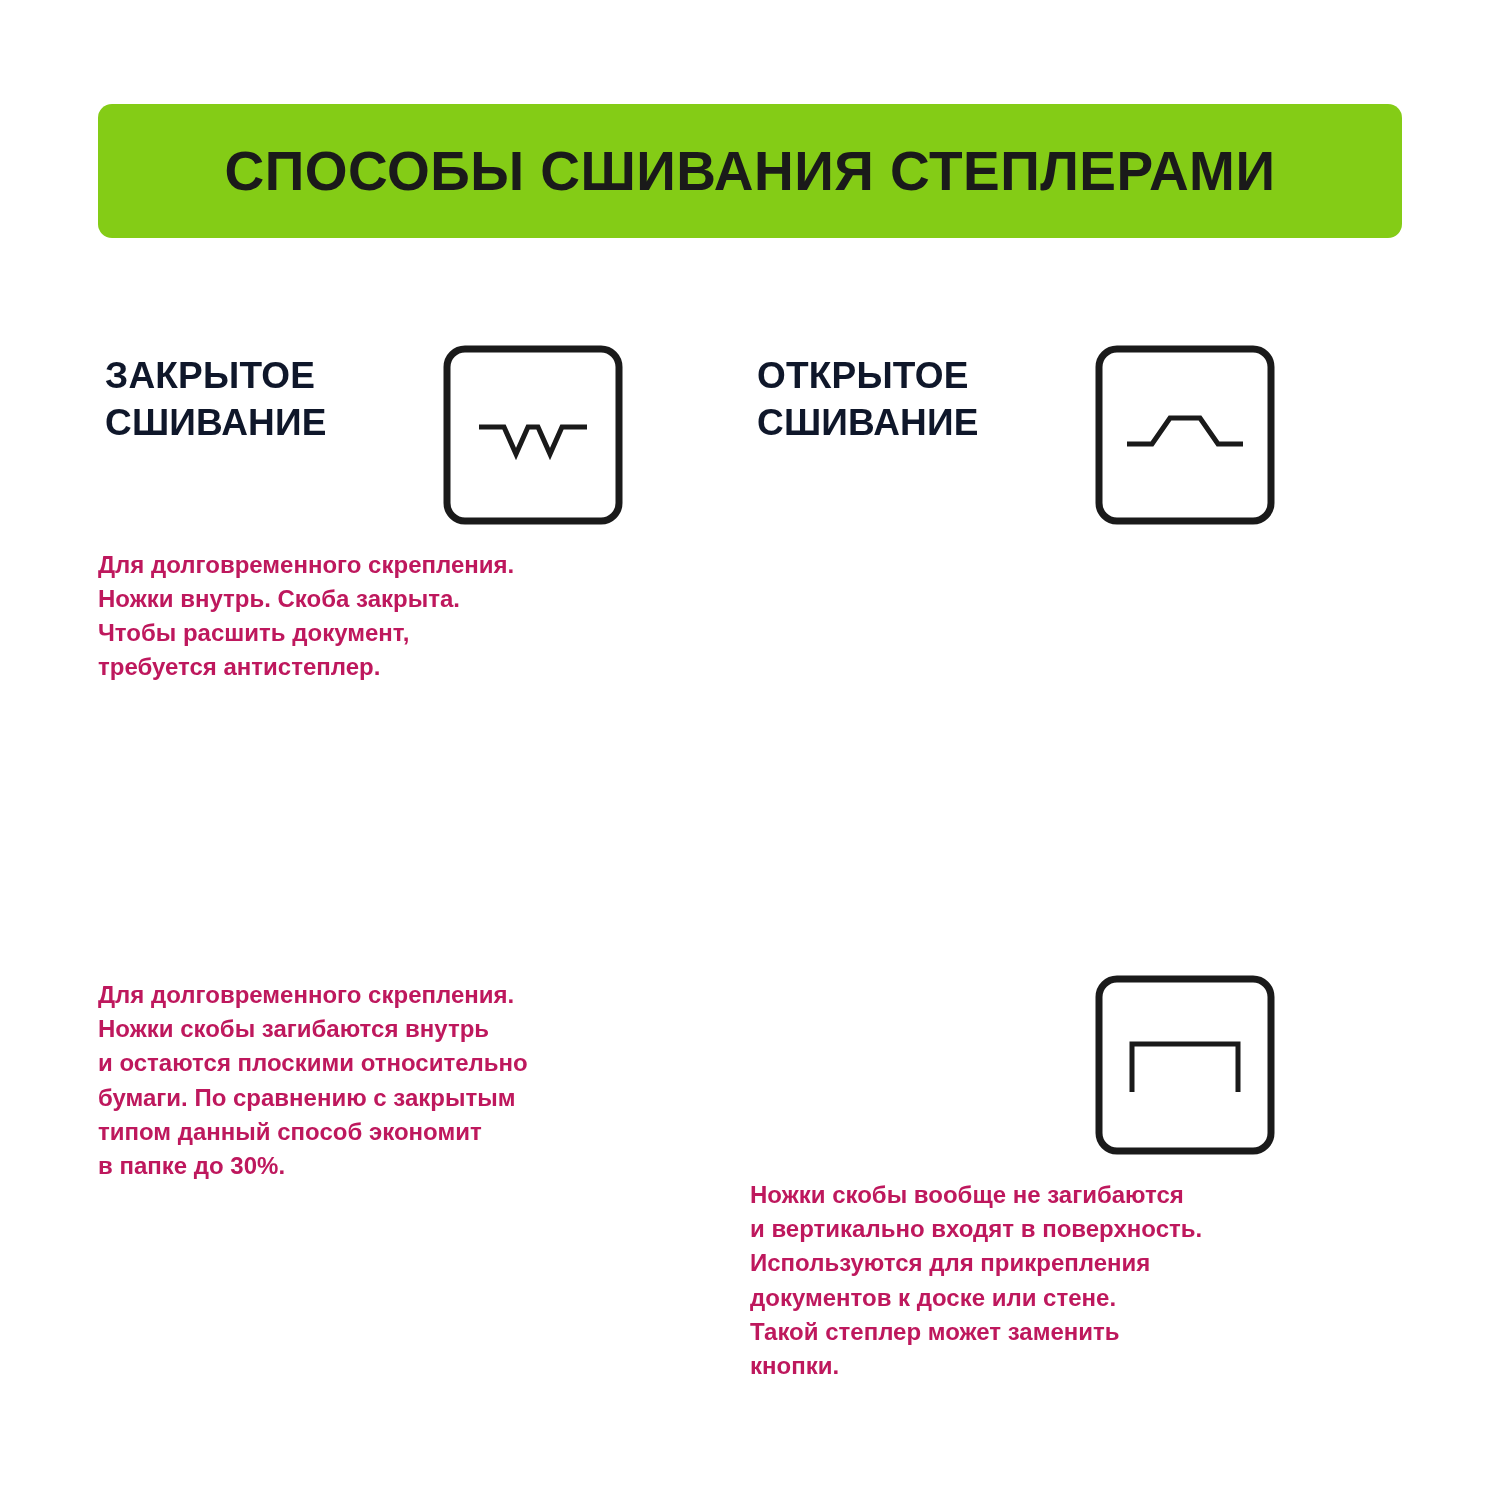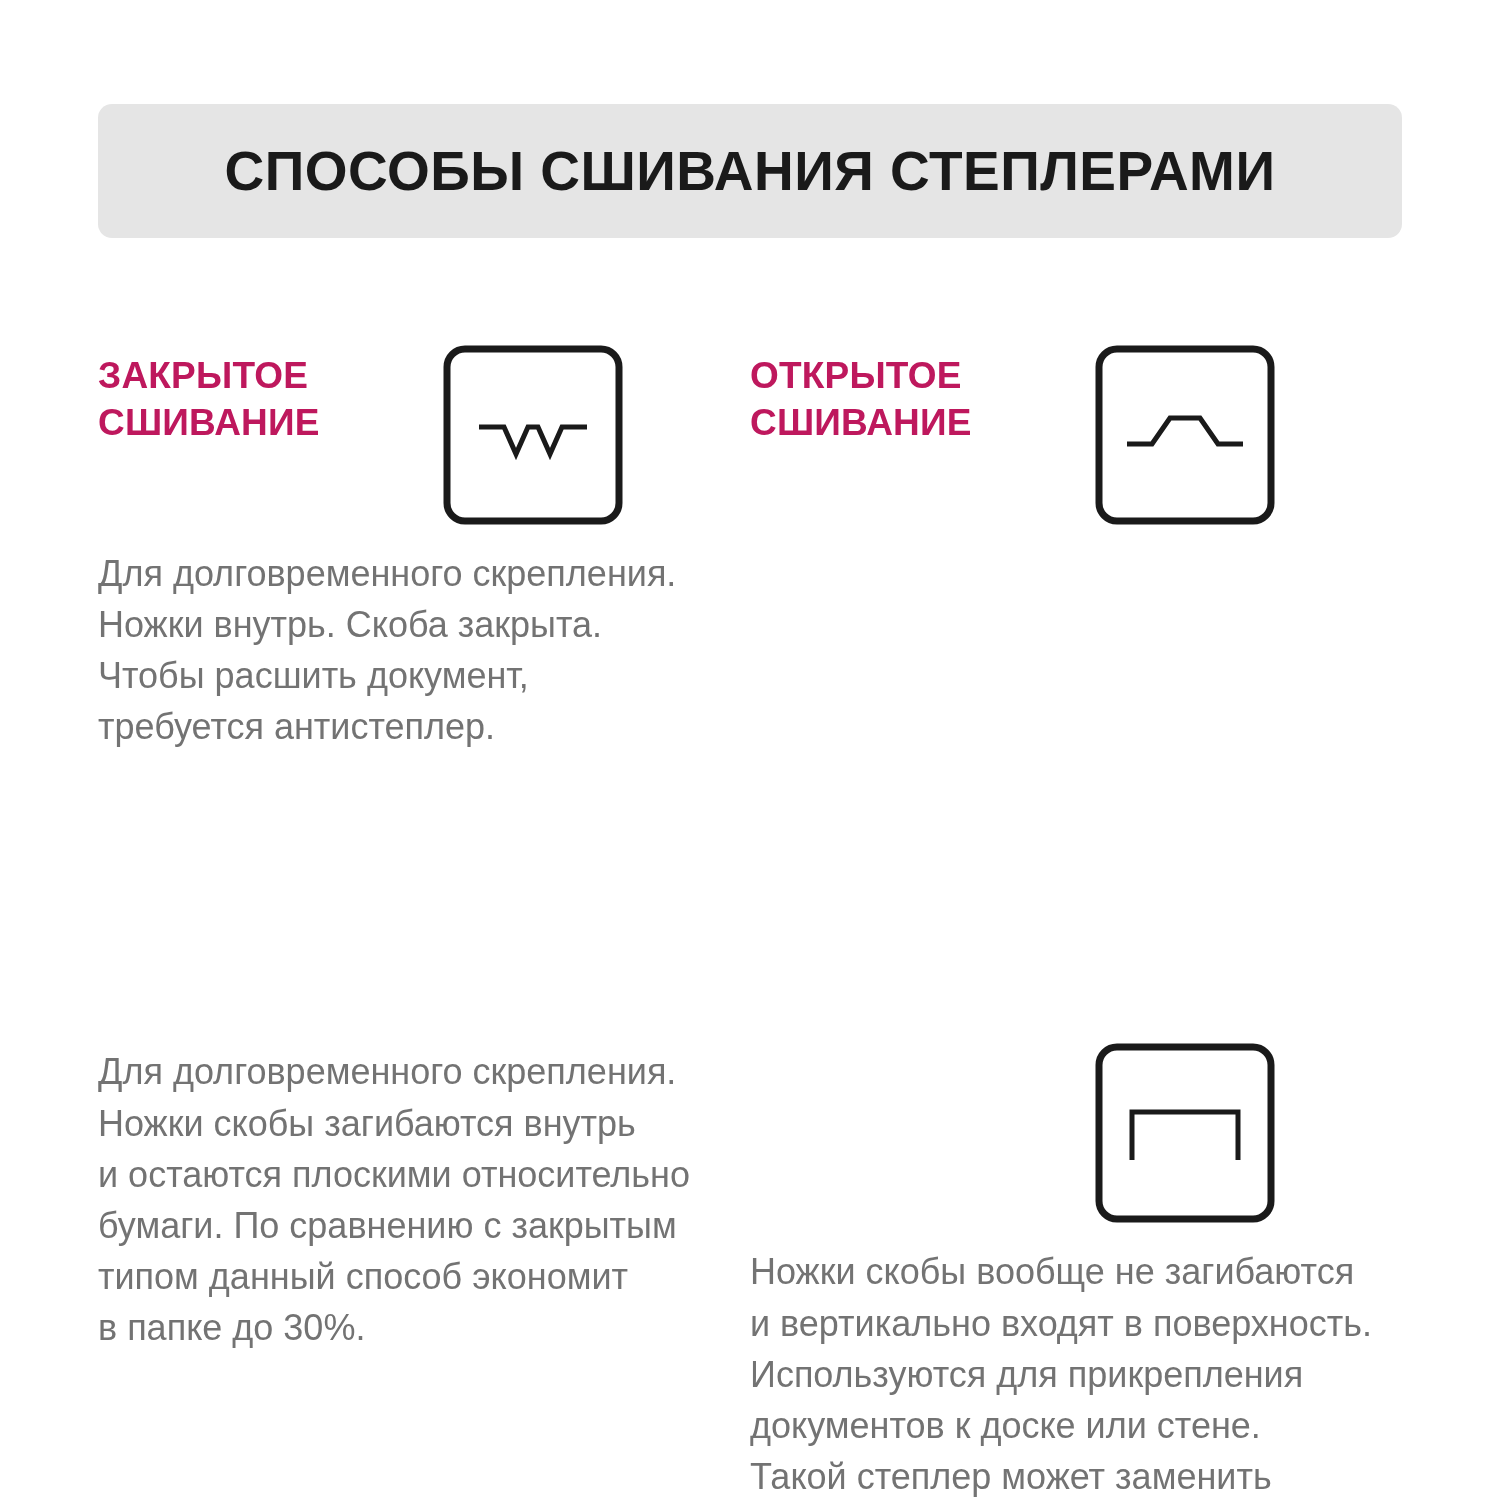--- a/index.html
+++ b/index.html
@@ -22,21 +22,21 @@
     box-sizing: border-box;
   }
 
   
   .header-banner {
     position: absolute;
     left: 98px;
     top: 104px;
     width: 1304px;
     height: 134px;
-    background: #e5e5e5;
+    background: #84cc16;
     border-radius: 14px;
     display: flex;
     align-items: center;
     justify-content: center;
     box-sizing: border-box;
   }
   .header-title {
     font-size: 55px;
     font-weight: bold;
     letter-spacing: 0.5px;
@@ -69,39 +69,40 @@
     align-items: flex-start;
     justify-content: flex-start;
     height: 200px;
     position: relative;
   }
   .cell-title {
     font-size: 37px;
     font-weight: bold;
     line-height: 1.28;
     letter-spacing: 0.2px;
-    color: #be185d;
+    color: #0f172a;
     text-transform: uppercase;
     width: 330px;
     padding-top: 22px;
+    margin-left: 7px;
   }
   .icon-box {
     position: absolute;
     left: 344px;
     top: 14px;
     width: 182px;
     height: 182px;
   }
   .icon-box svg { display: block; }
 
   .cell-body {
-    font-size: 36px;
-    font-weight: normal;
+    font-size: 24px;
+    font-weight: bold;
     line-height: 1.42;
-    color: #737373;
+    color: #be185d;
     padding-top: 18px;
     white-space: pre-line;
     max-width: 620px;
   }
   .cell.right .cell-body { max-width: 640px; }
 </style>
 </head>
 <body>
 
 <div class="page">

